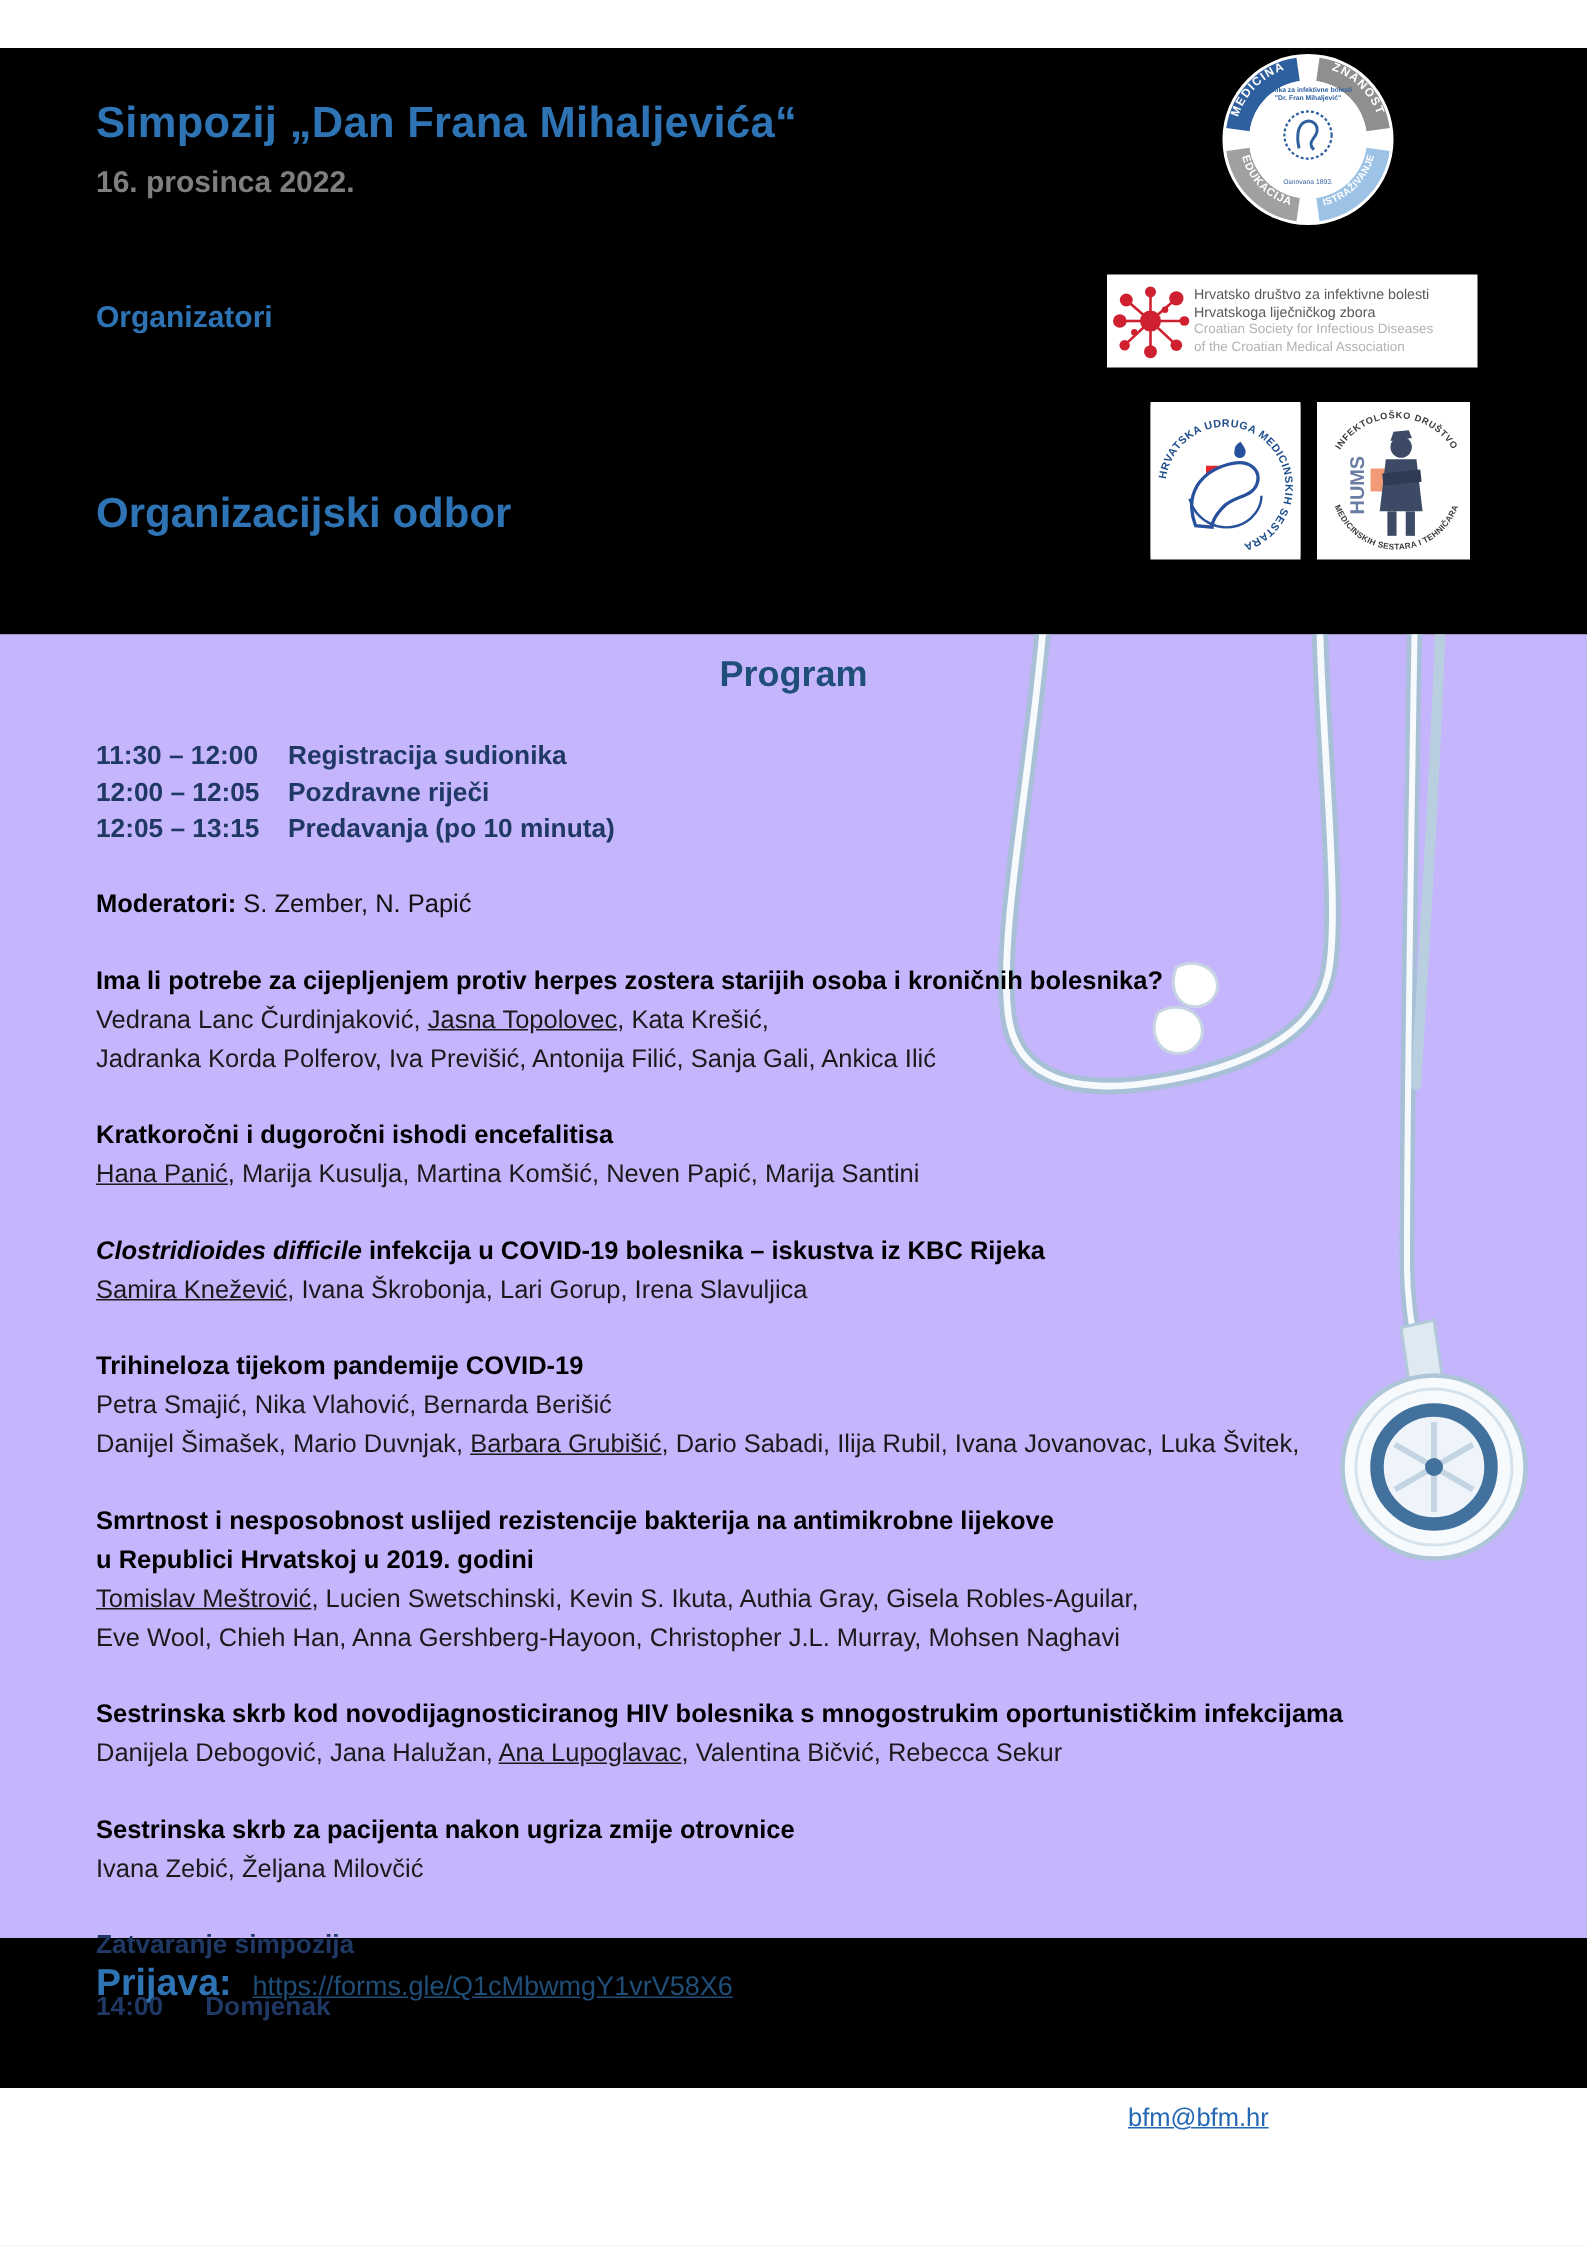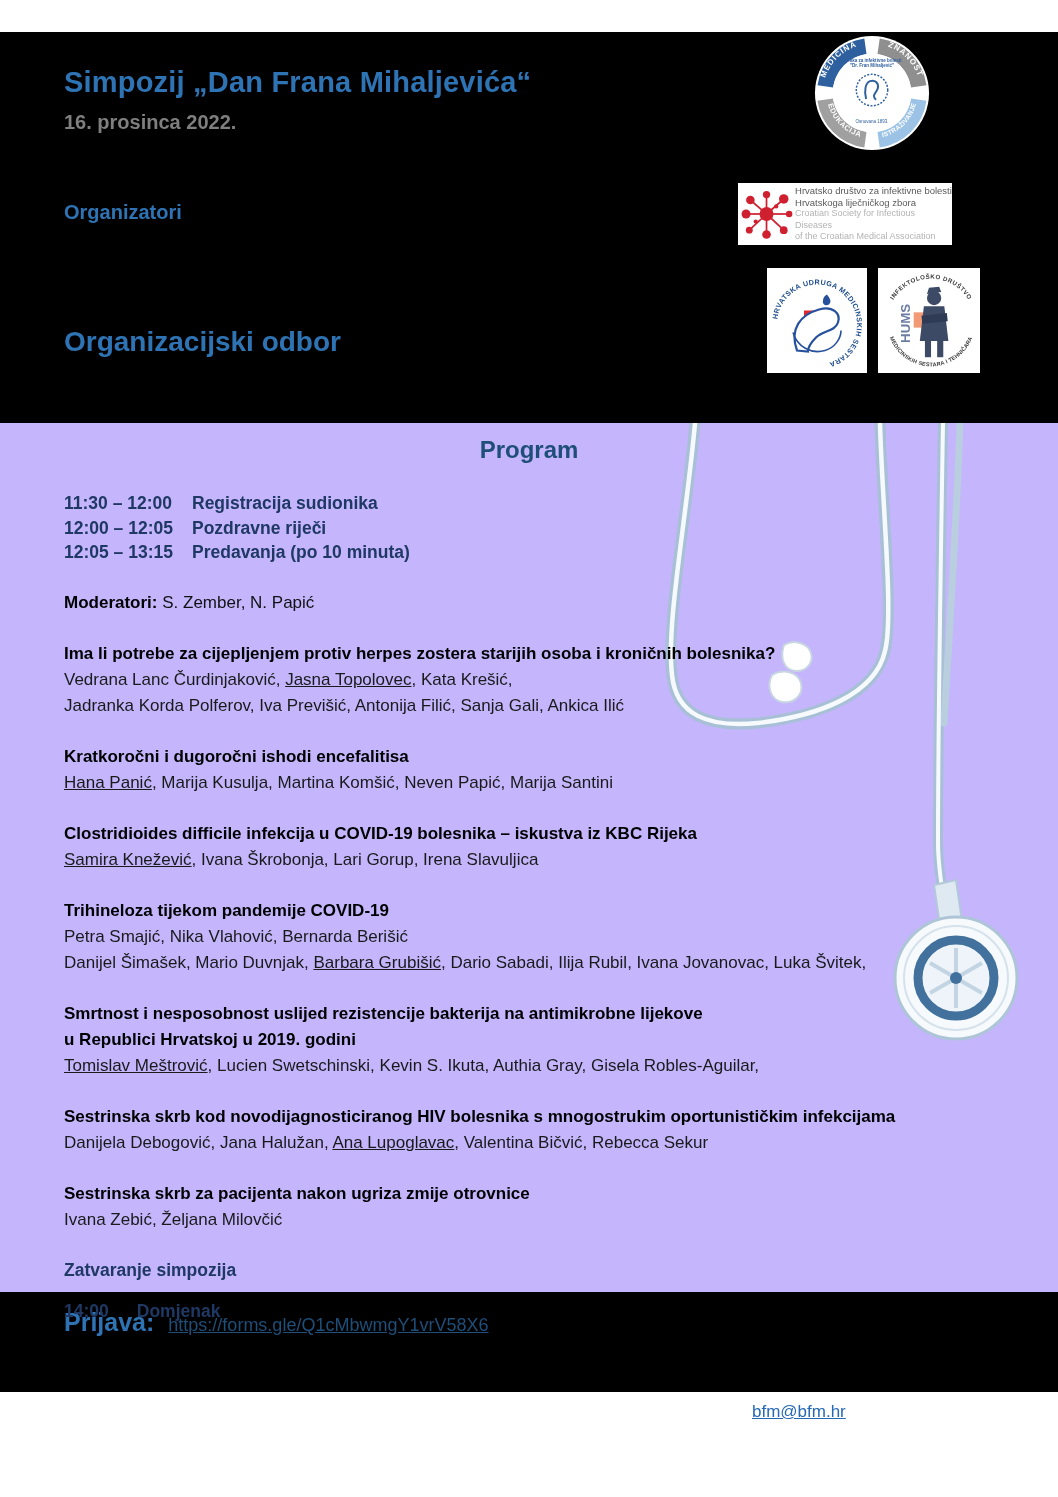--- a/index.html
+++ b/index.html
@@ -8,41 +8,41 @@
 
   
   .black-header{position:absolute;left:0;top:32px;width:1058px;height:391px;background:#000;}
   .h-title{position:absolute;left:64px;top:34px;margin:0;font-size:29px;font-weight:bold;color:#2e74b5;letter-spacing:.2px;}
   .h-date{position:absolute;left:64px;top:79px;margin:0;font-size:20px;font-weight:bold;color:#7f7f7f;}
   .h-venue{position:absolute;left:64px;top:107px;margin:0;font-size:20px;font-weight:bold;color:#7f7f7f;}
   .h-org{position:absolute;left:64px;top:169px;margin:0;font-size:20px;font-weight:bold;color:#2e74b5;}
   .h-odbor{position:absolute;left:64px;top:294px;margin:0;font-size:28px;font-weight:bold;color:#2e74b5;}
 
   .logo-institute{position:absolute;left:813px;top:2px;width:118px;height:118px;}
-  .logo-society{position:absolute;left:738px;top:151px;width:214px;height:62px;background:#fff;display:flex;align-items:center;}
+  .logo-society{position:absolute;left:738px;top:151px;width:247px;height:62px;background:#fff;display:flex;align-items:center;}
   .society-text{font-size:9.5px;line-height:11.5px;color:#595959;}
   .society-text .en{color:#b3b3b3;font-size:9px;}
   .logo-hums{position:absolute;left:767px;top:236px;width:100px;height:105px;background:#fff;}
   .logo-infect{position:absolute;left:878px;top:236px;width:102px;height:105px;background:#fff;}
 
   
   .program{position:absolute;left:0;top:423px;width:1058px;height:869px;background:#c4b5fd;}
   .steth{position:absolute;right:0;top:0;z-index:0;}
   .program-content{position:relative;z-index:1;}
   .program-heading{margin:0;padding-top:13px;width:1058px;text-align:center;font-size:24px;font-weight:bold;color:#1f4e79;}
   .indent{margin-left:64px;}
   .schedule{margin-top:27px;font-size:17.5px;font-weight:bold;color:#1f3864;line-height:24.5px;}
   .sched-row{display:flex;}
   .sched-time{width:128px;}
   .moderators{margin:25px 0 0 64px;font-size:17px;color:#111;line-height:26px;}
   .moderators b{color:#000;}
   .talks{margin-top:0;}
   .talk{margin:25px 0 0 64px;font-size:17px;line-height:26px;color:#1a1a1a;max-width:930px;}
   .talk-title{font-weight:bold;color:#000;}
-  .it{text-align:right;}
+  .it{font-style:italic;text-align:right;}
   .ul{text-decoration:underline;}
   .closing{margin:25px 0 0 64px;font-size:17.5px;font-weight:bold;color:#1f3864;line-height:25px;}
   .closing .gap{display:inline-block;width:28px;}
 
   
   .black-footer{position:absolute;left:0;top:1292px;width:1058px;height:100px;background:#000;}
   .prijava-row{position:absolute;left:64px;top:16px;display:flex;align-items:baseline;}
   .prijava-label{font-size:25px;font-weight:bold;color:#2e74b5;}
   .form-link{font-size:18px;color:#1f4e79;text-decoration:underline;margin-left:14px;cursor:pointer;}
   .email-link{position:absolute;left:752px;top:110px;font-size:17px;color:#2569b5;text-decoration:underline;cursor:pointer;}
@@ -232,20 +232,21 @@
           </div>
           <div class="talk">
             <div class="talk-title"><span>Trihineloza tijekom pandemije COVID-19</span></div>
             <div class="talk-authors"><span>Petra Smajić, Nika Vlahović, Bernarda Berišić</span></div>
             <div class="talk-authors"><span>Danijel Šimašek, Mario Duvnjak, </span><span class="ul">Barbara Grubišić</span><span>, Dario Sabadi, Ilija Rubil, Ivana Jovanovac, Luka Švitek,</span></div>
           </div>
           <div class="talk">
             <div class="talk-title"><span>Smrtnost i nesposobnost uslijed rezistencije bakterija na antimikrobne lijekove</span></div>
             <div class="talk-title"><span>u Republici Hrvatskoj u 2019. godini</span></div>
             <div class="talk-authors"><span class="ul">Tomislav Meštrović</span><span>, Lucien Swetschinski, Kevin S. Ikuta, Authia Gray, Gisela Robles-Aguilar,</span></div>
+            <div class="talk-authors"><span>Eve Wool, Chieh Han, Anna Gershberg-Hayoon, Christopher J.L. Murray, Mohsen Naghavi</span></div>
           </div>
           <div class="talk">
             <div class="talk-title"><span>Sestrinska skrb kod novodijagnosticiranog HIV bolesnika s mnogostrukim oportunističkim infekcijama</span></div>
             <div class="talk-authors"><span>Danijela Debogović, Jana Halužan, </span><span class="ul">Ana Lupoglavac</span><span>, Valentina Bičvić, Rebecca Sekur</span></div>
           </div>
           <div class="talk">
             <div class="talk-title"><span>Sestrinska skrb za pacijenta nakon ugriza zmije otrovnice</span></div>
             <div class="talk-authors"><span>Ivana Zebić, Željana Milovčić</span></div>
           </div>
         </div>

